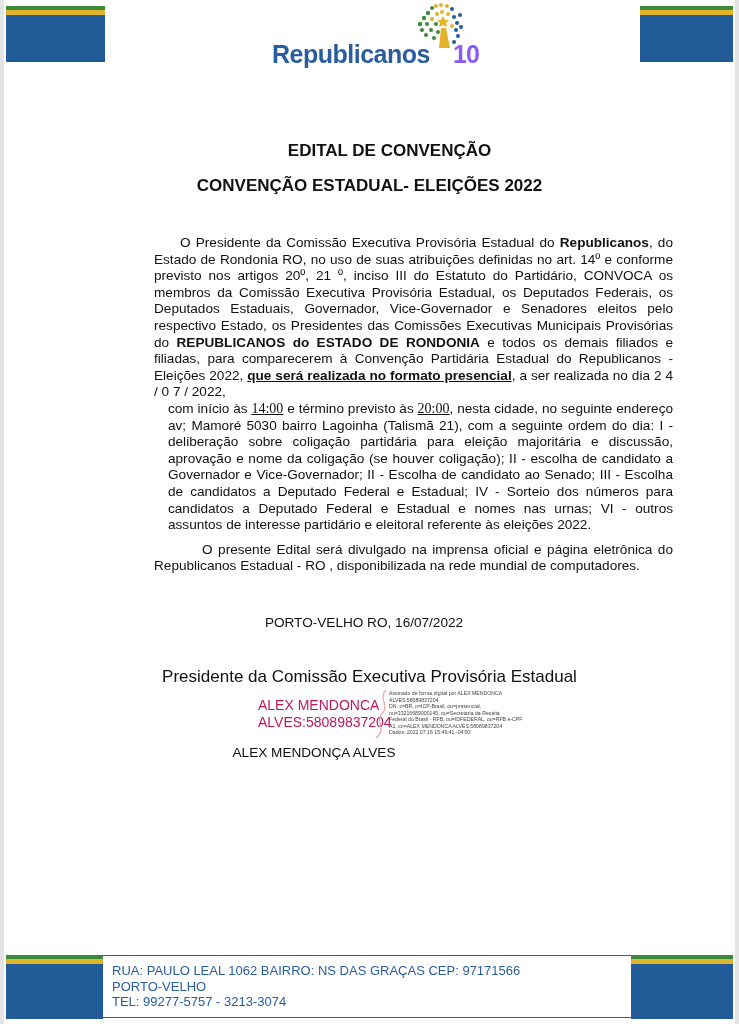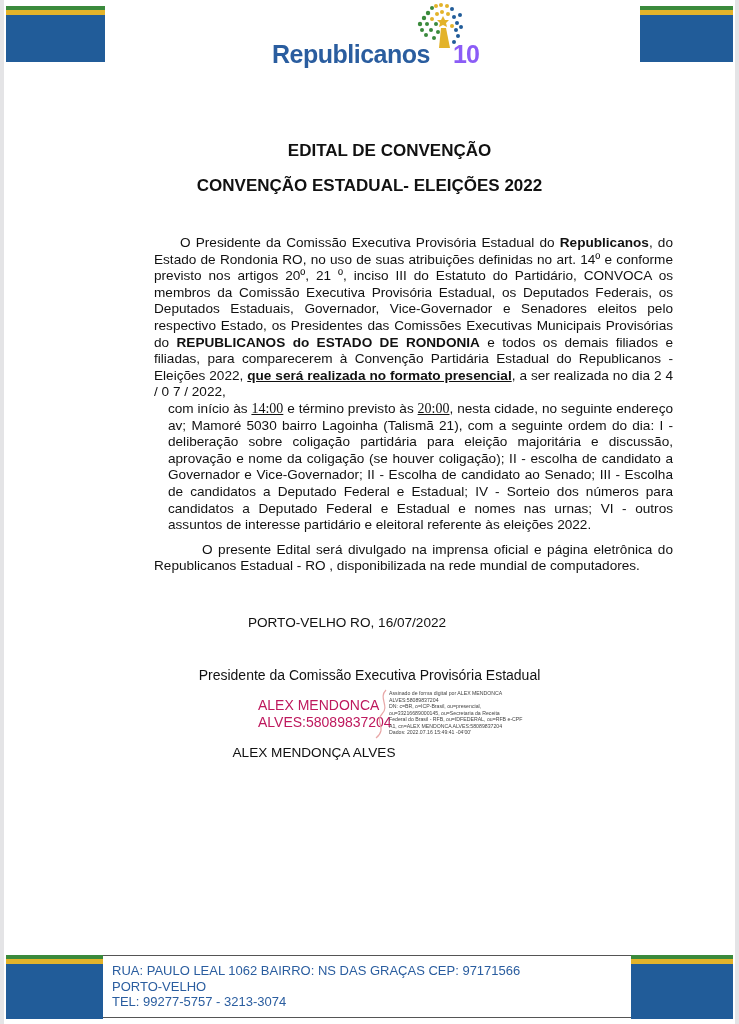--- a/index.html
+++ b/index.html
@@ -40,22 +40,22 @@
     position:absolute; left:110px; width:519px; top:235px;
     font-size:13.6px; line-height:16.6px; text-align:justify;margin-left:44px;
   }
   .body-text p { margin:0; }
   .indent { text-indent:26px; }
   .u { text-decoration:underline; font-weight:bold; }
   .serif-time { font-family:"Liberation Serif", serif; text-decoration:underline; font-size:14px; }
   .p2 { margin-top:0; padding-left:14px; }
   .p3 { margin-top:8px !important; text-indent:48px; }
 
-  .place-date { position:absolute; left:0; width:686px; top:615px; text-align:center; padding-left:8px; box-sizing:border-box; font-size:13.6px; }
-  .role { position:absolute; left:0; width:739px; top:667px; text-align:center; padding-left:0px; box-sizing:border-box; font-size:14px; }
+  .place-date { position:absolute; left:17px; width:686px; top:615px; text-align:center; padding-left:8px; box-sizing:border-box; font-size:13.6px; }
+  .role { position:absolute; left:0; width:739px; top:667px; text-align:center; padding-left:0px; box-sizing:border-box; font-size:17px; }
 
   .sig-name { position:absolute; left:258px; top:697px; font-size:14px; line-height:17px; color:#be185d; }
   .sig-stroke { position:absolute; left:368px; top:688px; width:30px; height:52px; }
   .sig-meta { position:absolute; left:389px; top:690px; width:140px; font-size:5.2px; line-height:6.5px; color:#444; }
   .signer { position:absolute; left:0; width:628px; top:745px; text-align:center; font-size:13.6px; }
 
   .footer-box {
     position:absolute; left:103px; top:955px; width:528px; height:63px;
     border:1px solid #555; border-left:none; border-right:none; box-sizing:border-box;
     background:#fff;

